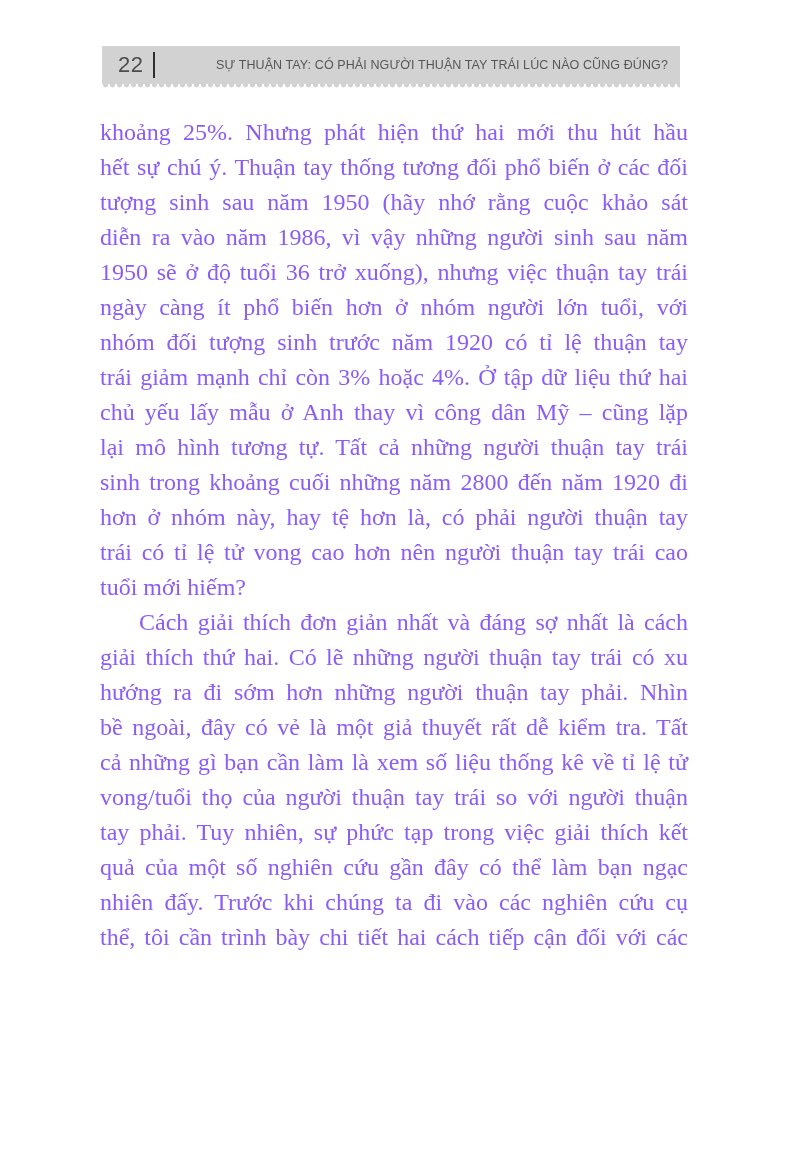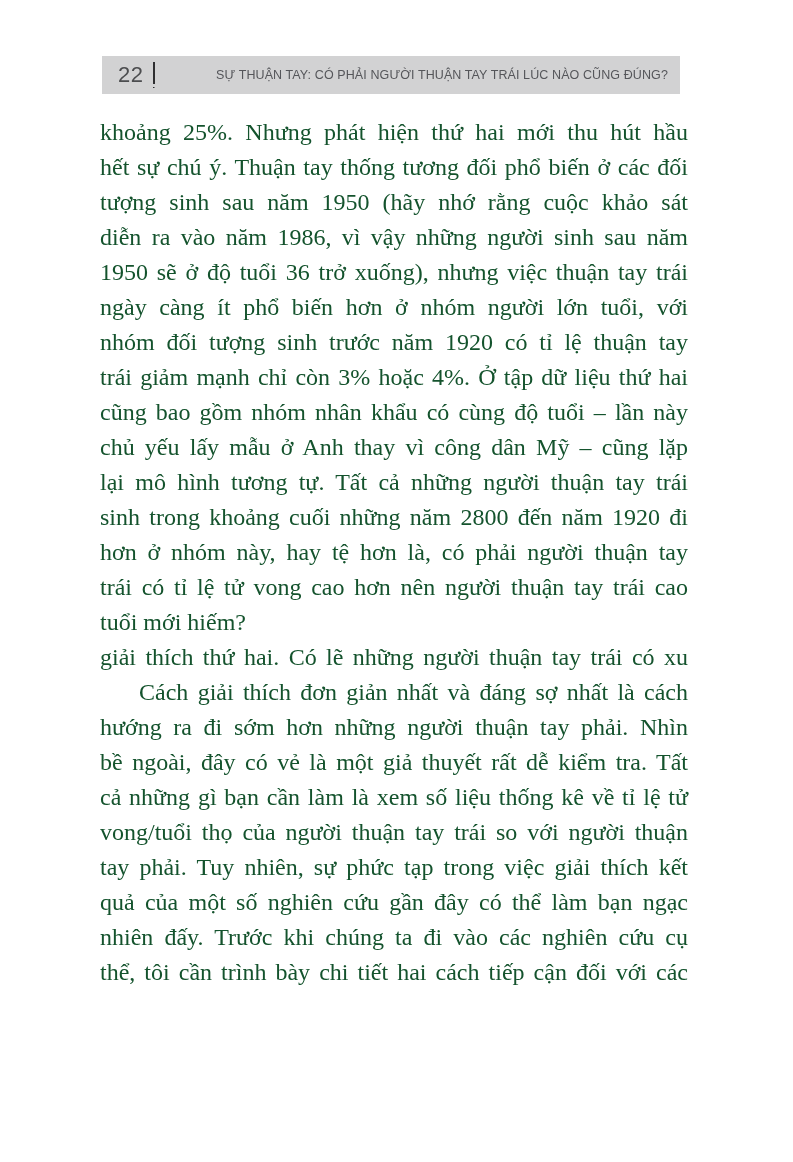--- a/index.html
+++ b/index.html
@@ -23,21 +23,20 @@
     position: absolute;
     left: 102px;
     top: 46px;
     width: 578px;
     height: 38px;
     background: #d2d2d3;
     box-sizing: border-box;
     padding: 0 12px 0 16px;
     display: flex;
     align-items: center;
-    margin-top: 10px;
   }
   .page-num {
     font-family: "Liberation Sans", sans-serif;
     font-size: 22px;
     font-weight: 400;
     color: #4c4d4f;
     letter-spacing: 0.5px;
   }
   .header-divider {
     width: 2px;
@@ -67,21 +66,21 @@
     background-size: 7px 5px;
     background-repeat: repeat-x;
   }
 
   
   .text-block {
     position: absolute;
     left: 100px;
     top: 115px;
     width: 588px;
-    color: #14532d;
+    color: #8b5cf6;
   }
   .line {
     height: 35px;
     line-height: 35px;
     font-size: 24px;
     text-align: justify;
     text-align-last: justify;
   }
   .line.para-end {
     text-align-last: left;
@@ -107,31 +106,30 @@
   <main class="text-block">
     <section>
       <div class="line">khoảng 25%. Nhưng phát hiện thứ hai mới thu hút hầu</div>
       <div class="line">hết sự chú ý. Thuận tay thống tương đối phổ biến ở các đối</div>
       <div class="line">tượng sinh sau năm 1950 (hãy nhớ rằng cuộc khảo sát</div>
       <div class="line">diễn ra vào năm 1986, vì vậy những người sinh sau năm</div>
       <div class="line">1950 sẽ ở độ tuổi 36 trở xuống), nhưng việc thuận tay trái</div>
       <div class="line">ngày càng ít phổ biến hơn ở nhóm người lớn tuổi, với</div>
       <div class="line">nhóm đối tượng sinh trước năm 1920 có tỉ lệ thuận tay</div>
       <div class="line">trái giảm mạnh chỉ còn 3% hoặc 4%. Ở tập dữ liệu thứ hai</div>
-      <div class="line">cũng bao gồm nhóm nhân khẩu có cùng độ tuổi – lần này</div>
       <div class="line">chủ yếu lấy mẫu ở Anh thay vì công dân Mỹ – cũng lặp</div>
       <div class="line">lại mô hình tương tự. Tất cả những người thuận tay trái</div>
       <div class="line">sinh trong khoảng cuối những năm 2800 đến năm 1920 đi</div>
       <div class="line">hơn ở nhóm này, hay tệ hơn là, có phải người thuận tay</div>
       <div class="line">trái có tỉ lệ tử vong cao hơn nên người thuận tay trái cao</div>
       <div class="line para-end">tuổi mới hiếm?</div>
     </section>
     <section>
+      <div class="line indent">Cách giải thích đơn giản nhất và đáng sợ nhất là cách</div>
       <div class="line">giải thích thứ hai. Có lẽ những người thuận tay trái có xu</div>
-      <div class="line indent">Cách giải thích đơn giản nhất và đáng sợ nhất là cách</div>
       <div class="line">hướng ra đi sớm hơn những người thuận tay phải. Nhìn</div>
       <div class="line">bề ngoài, đây có vẻ là một giả thuyết rất dễ kiểm tra. Tất</div>
       <div class="line">cả những gì bạn cần làm là xem số liệu thống kê về tỉ lệ tử</div>
       <div class="line">vong/tuổi thọ của người thuận tay trái so với người thuận</div>
       <div class="line">tay phải. Tuy nhiên, sự phức tạp trong việc giải thích kết</div>
       <div class="line">quả của một số nghiên cứu gần đây có thể làm bạn ngạc</div>
       <div class="line">nhiên đấy. Trước khi chúng ta đi vào các nghiên cứu cụ</div>
       <div class="line">thể, tôi cần trình bày chi tiết hai cách tiếp cận đối với các</div>
     </section>
   </main>

